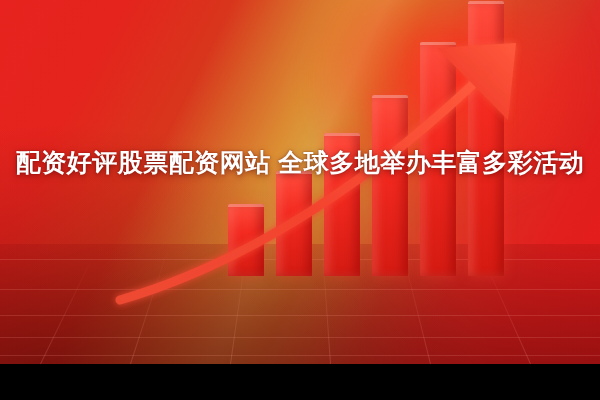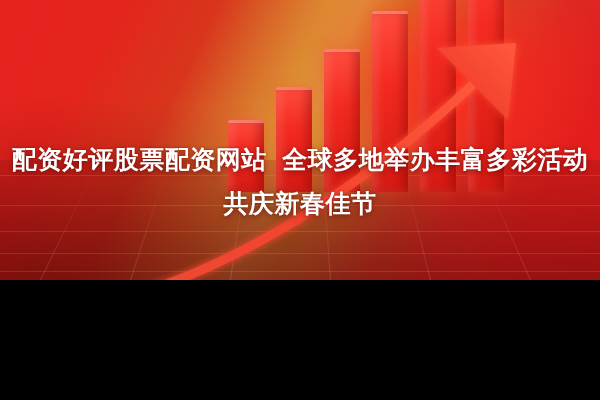--- a/index.html
+++ b/index.html
@@ -3,23 +3,23 @@
 <meta charset="utf-8">
 <style>
   html, body {
     margin: 0;
     padding: 0;
     background: #000;
   }
   #stage {
     position: relative;
     width: 600px;
-    height: 280px;
+    height: 364px;
     overflow: hidden;
-    font-family: Liberation Mono, monospace;
+    font-family: Liberation Sans, sans-serif;
   }
 
   
   .bg-base {
     position: absolute;
     inset: 0;
     background: linear-gradient(118deg,
         #e8231f 0%,
         #e4241d 16%,
         #d8361c 30%,
@@ -187,16 +187,15 @@
       </defs>
       <g filter="url(#arglow)">
         <path d="M 120,300 C 250,262 380,176 492,66" fill="none" stroke="url(#argrad)" stroke-width="9" stroke-linecap="round" opacity="0.95"></path>
         <path d="M 437,48 L 516,43 L 508,120 Z" fill="url(#argrad)" opacity="0.97"></path>
       </g>
     </svg>
   </div>
 
   <div class="headline">
     <span>配资好评股票配资网站 全球多地举办丰富多彩活动</span>
-    <span class="line2">共庆新春佳节</span>
   </div>
 
 </div>
 
 </body></html>

